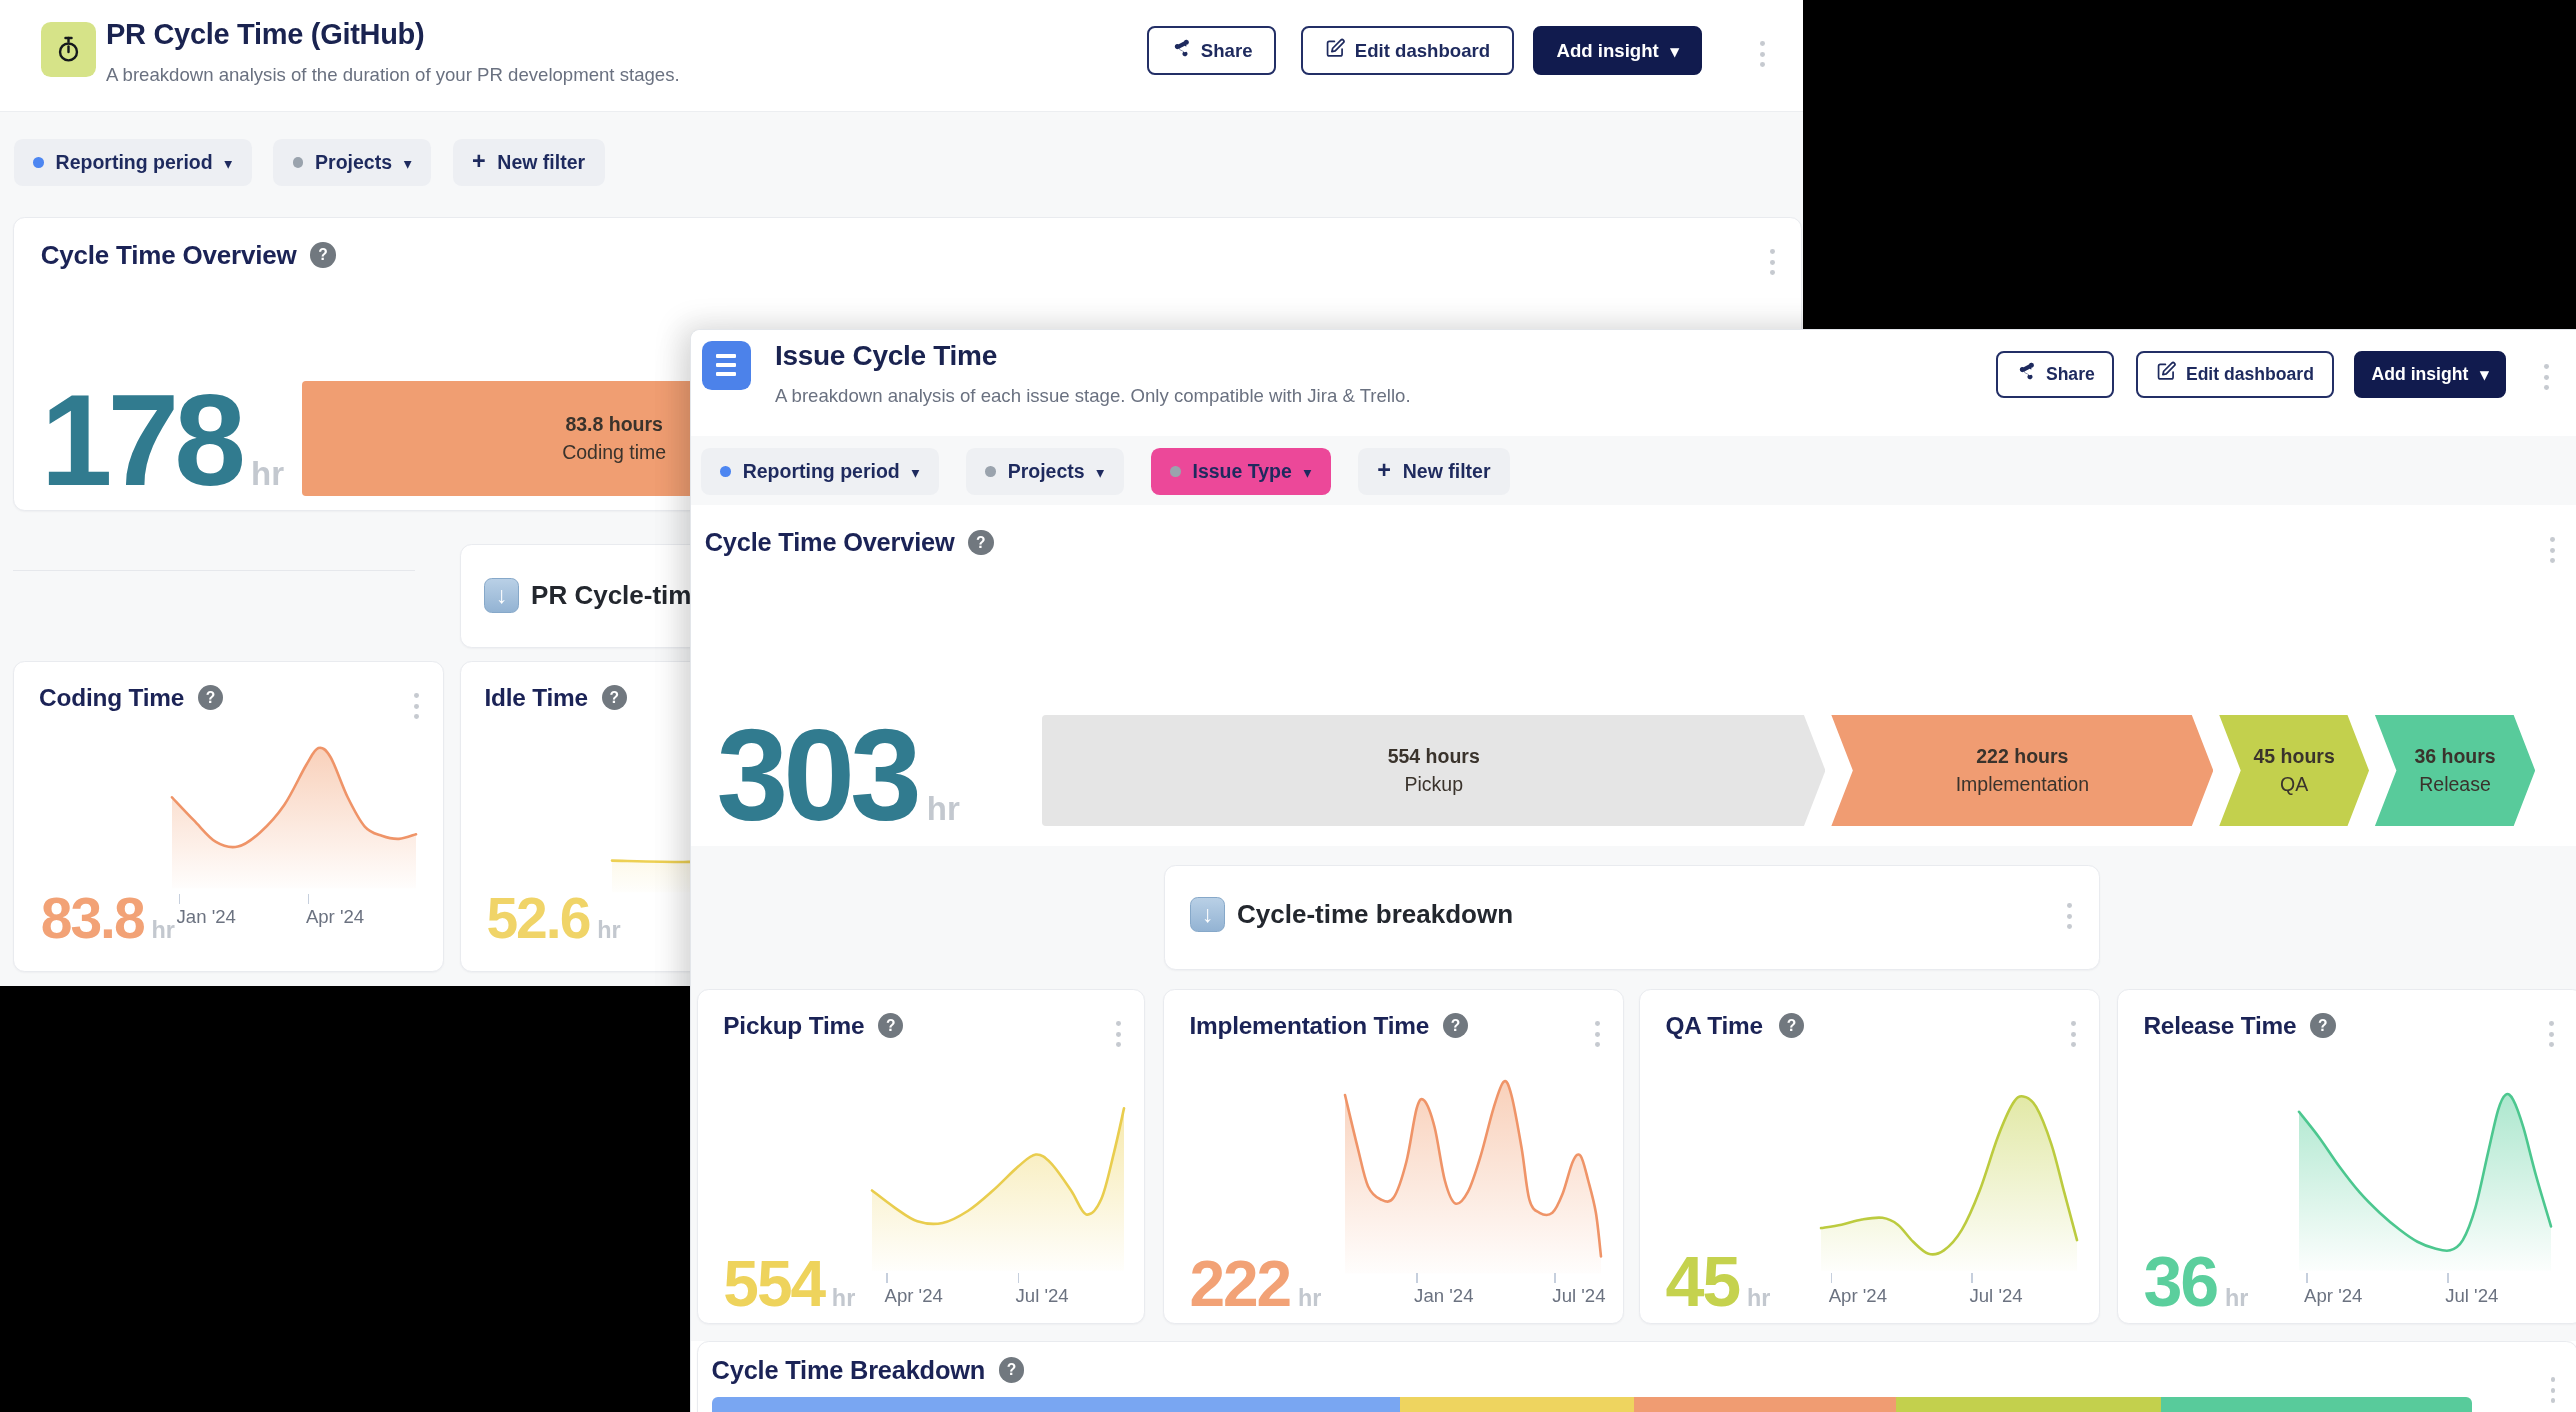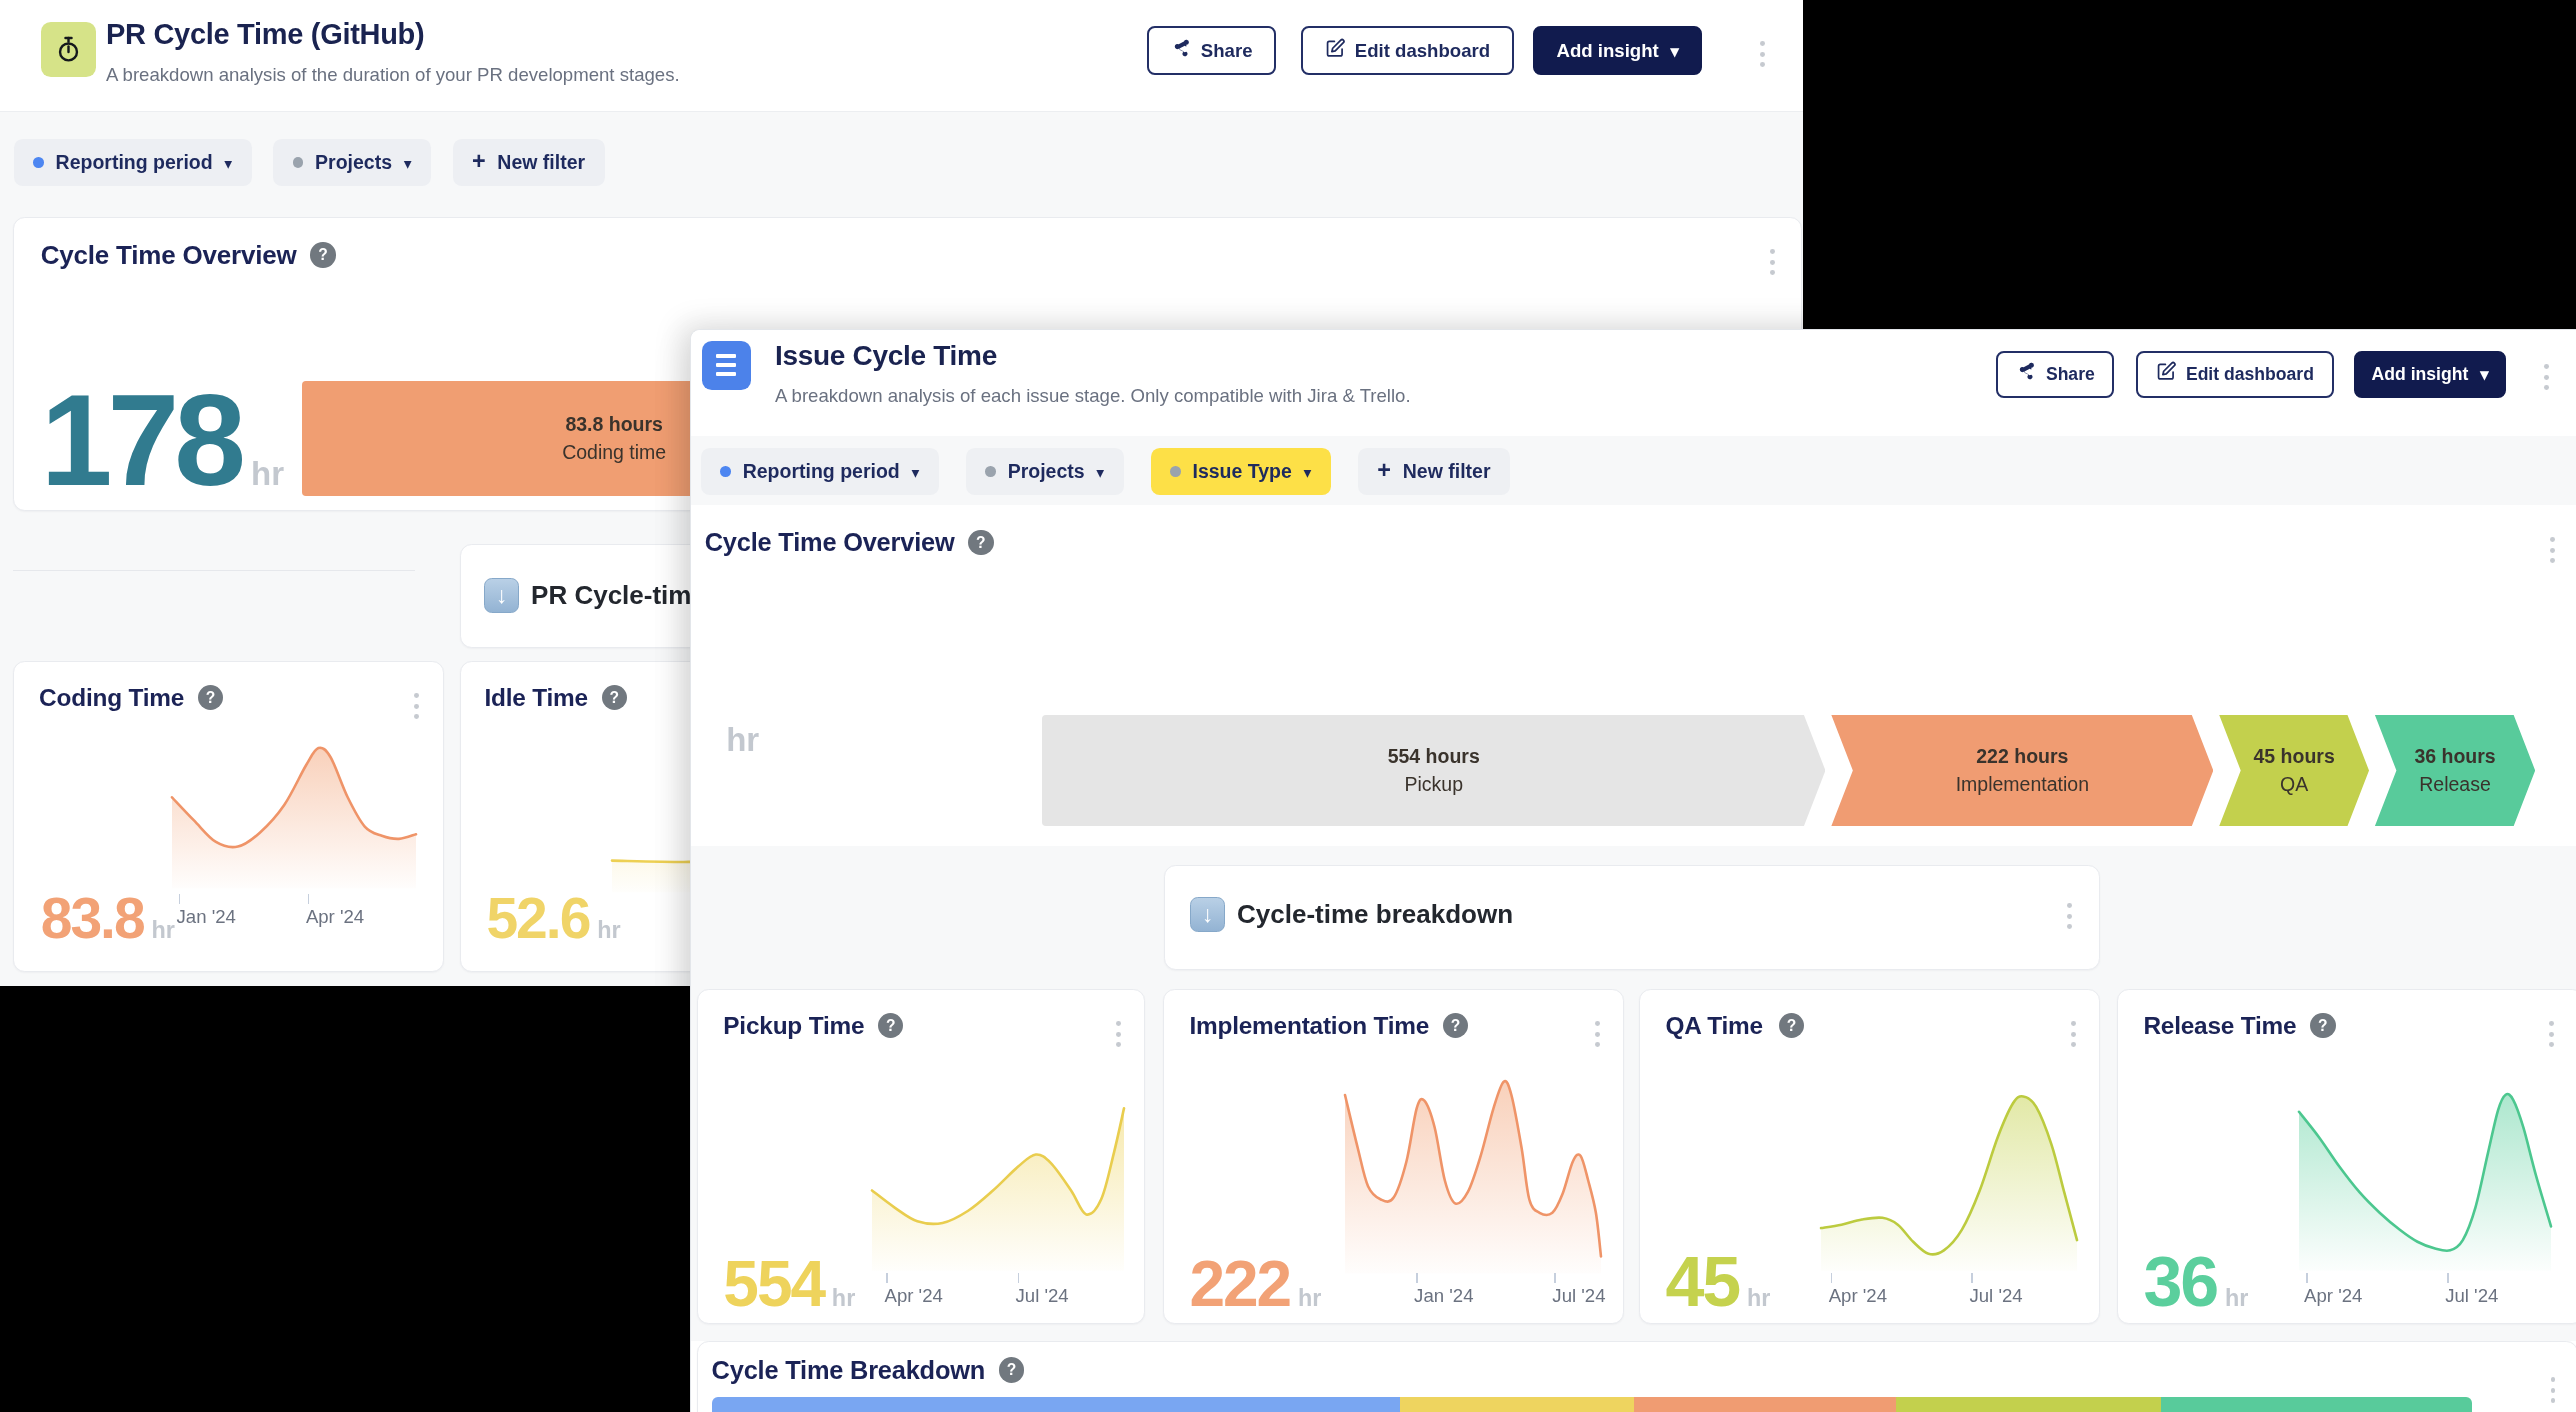--- a/index.html
+++ b/index.html
@@ -281,21 +281,21 @@
       <div class="chip" style="background:#eef0f3;">
         <span class="dot" style="background: rgb(77, 134, 241);"></span>
         <span>Reporting period</span>
         <span class="chev"></span>
       </div>
       <div class="chip" style="background:#eef0f3;">
         <span class="dot" style="background: rgb(154, 163, 173);"></span>
         <span>Projects</span>
         <span class="chev"></span>
       </div>
-      <div class="chip" style="background:#fde047;">
+      <div class="chip" style="background:#ec4899;">
         <span class="dot" style="background: rgb(154, 163, 173);"></span>
         <span>Issue Type</span>
         <span class="chev"></span>
       </div>
       <div class="chip newf" style="background:#eef0f3;">
         <span class="plus"></span>
         <span>New filter</span>
       </div>
     </div>
 
@@ -303,20 +303,21 @@
       <span class="t" style="font-size:25.4px;">Cycle Time Overview</span>
       <span class="help"></span>
     </div>
     <div class="kebab" style="left:1855px; top:203px;">
         <i></i>
         <i></i>
         <i></i>
       </div>
 
     <div class="bignum" style="left:25.4px; top:391px;">
+      <span class="v">303</span>
       <span class="u hrunit">hr</span>
     </div>
 
     <div class="segbar">
       <div class="seg" style="width: 52.3%; background: #e5e5e5;">
         <div class="seg-hours">554 hours</div>
         <div class="seg-label">Pickup</div>
       </div>
       <div class="seg" style="width: 25.5%; background: rgb(240, 156, 114);">
         <div class="seg-hours">222 hours</div>

